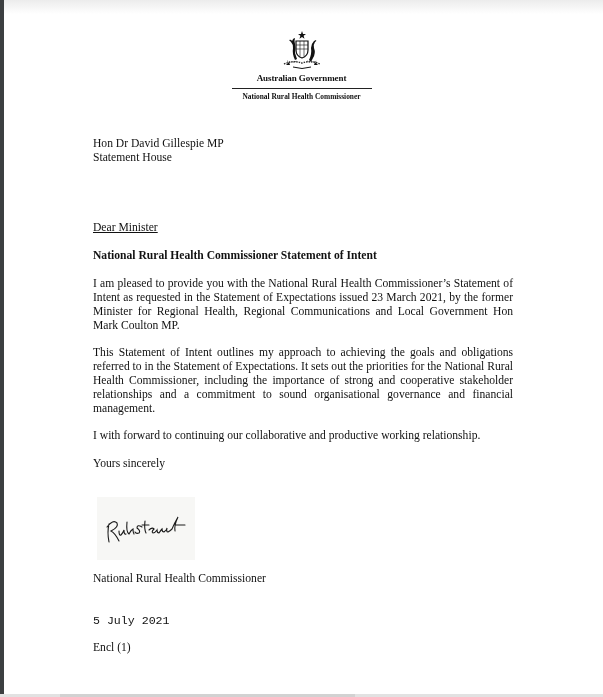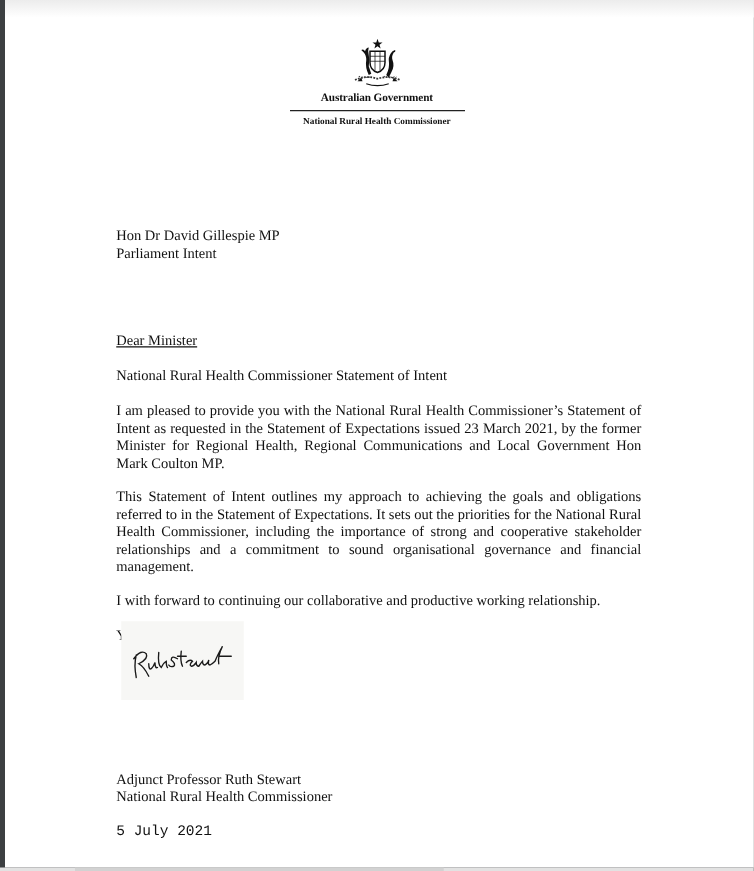--- a/index.html
+++ b/index.html
@@ -80,26 +80,25 @@
     }
     .lh-unit {
       font-weight: bold;
       font-size: 7.4px;
       line-height: 9px;
     }
     .block {
       position: absolute;
       left: 89px;
       width: 420px;
-      margin-top: 45px;
     }
     .address { top: 137px; }
     .address div { white-space: nowrap; }
     .salutation { top: 221px; text-decoration: underline; }
-    .subject { top: 249px; font-weight: normal; }
+    .subject { top: 249px; font-weight: bold; }
     .para1 { top: 277px; text-align: justify; }
     .para2 { top: 346px; text-align: justify; }
     .para3 { top: 429px; }
     .closing { top: 457px; }
     .signature-box {
       position: absolute;
       left: 93px;
       top: 497px;
       width: 98px;
       height: 63px;
@@ -137,21 +136,21 @@
 
         <path d="M14 37 q9 3 18 0" fill="none" stroke="#111" stroke-width="1"></path>
       </svg>
       <div class="lh-gov">Australian Government</div>
       <div class="lh-rule"></div>
       <div class="lh-unit">National Rural Health Commissioner</div>
     </div>
 
     <div class="block address">
       <div>Hon Dr David Gillespie MP</div>
-      <div>Parliament Intent</div>
+      <div>Statement House</div>
     </div>
 
     <div class="block salutation">Dear Minister</div>
 
     <div class="block subject">National Rural Health Commissioner Statement of Intent</div>
 
     <div class="block para1 justify-last">I am pleased to provide you with the National Rural Health Commissioner’s Statement of Intent as requested in the Statement of Expectations issued 23 March 2021, by the former Minister for Regional Health, Regional Communications and Local Government Hon Mark Coulton MP.</div>
 
     <div class="block para2 justify-last">This Statement of Intent outlines my approach to achieving the goals and obligations referred to in the Statement of Expectations. It sets out the priorities for the National Rural Health Commissioner, including the importance of strong and cooperative stakeholder relationships and a commitment to sound organisational governance and financial management.</div>
 
@@ -160,24 +159,24 @@
     <div class="block closing">Yours sincerely</div>
 
     <div class="signature-box">
       <svg viewBox="0 0 98 63">
         <path d="M12 27 q-2 8 0 18 M10 30 q6 -8 10 -4 q2 4 -6 8 q4 2 8 10 M22 34 q0 5 2 4 q2 -2 3 -5 q0 5 2 4 M30 25 q-1 10 2 12 q2 -4 4 -5 q0 4 1 5" fill="none" stroke="#1a1a1a" stroke-width="1.1" stroke-linecap="round"></path>
         <path d="M45 30 q-5 -3 -5 1 q4 3 2 5 q-3 1 -4 -1 M48 24 q-1 8 1 12 M45 28 h7 M52 33 q3 -3 5 -1 q-3 3 -1 4 q2 0 4 -3 q0 3 2 3 q2 -3 3 -4 q0 3 2 3 q3 -2 3 -4 q-1 4 1 4 q2 -1 4 -3 q2 -5 6 -12 q-4 8 -3 14 M78 28 h10" fill="none" stroke="#1a1a1a" stroke-width="1.1" stroke-linecap="round"></path>
       </svg>
     </div>
 
     <div class="block signer">
-      <div>Adjunct Professor Ruth Stewart</div>
       <div>National Rural Health Commissioner</div>
     </div>
 
     <div class="block date">5 July 2021</div>
 
+    <div class="block encl">Encl (1)</div>
   </div>
 
   <div class="bottom-strip">
     <div class="scroll-thumb"></div>
   </div>
 </div>
 
 </body></html>

